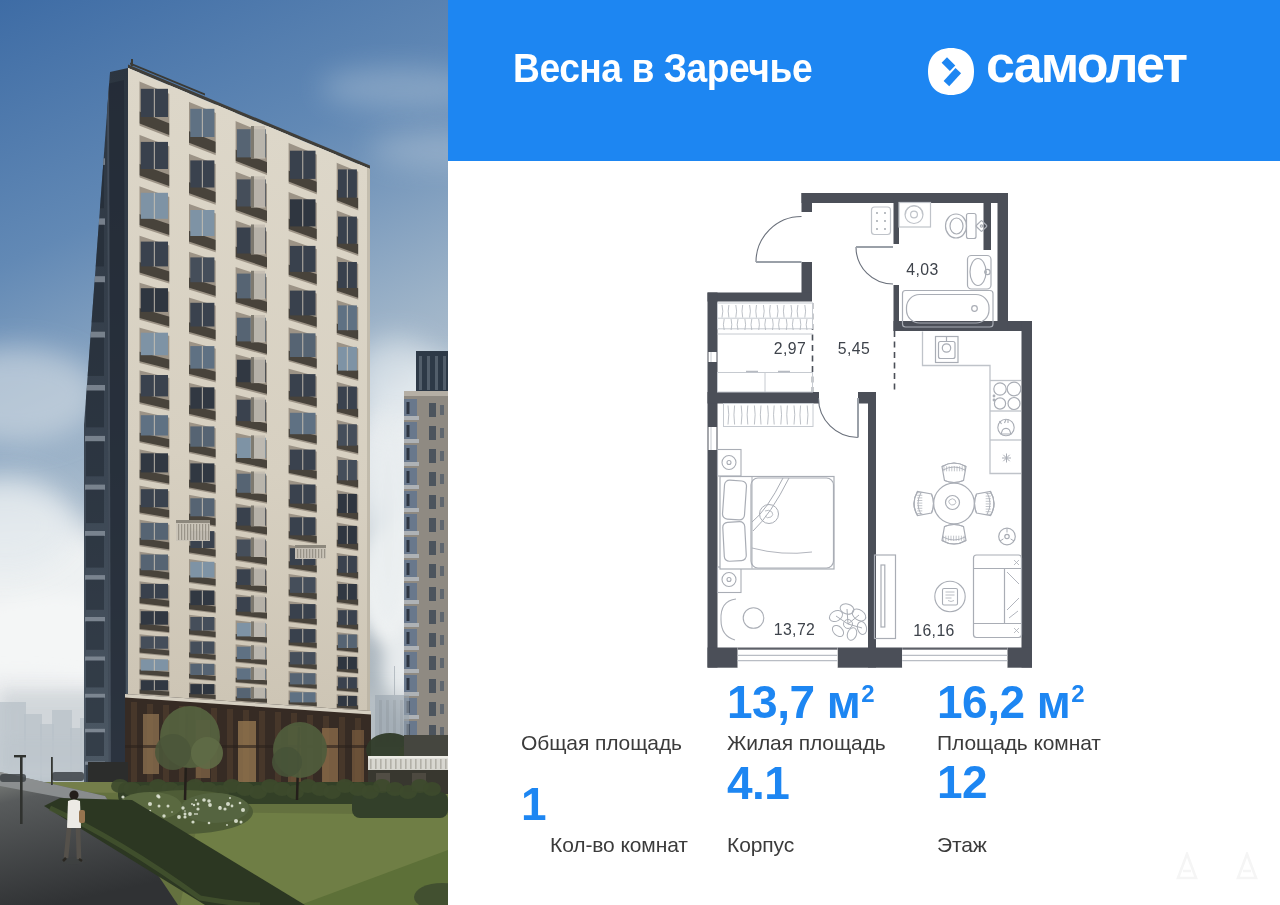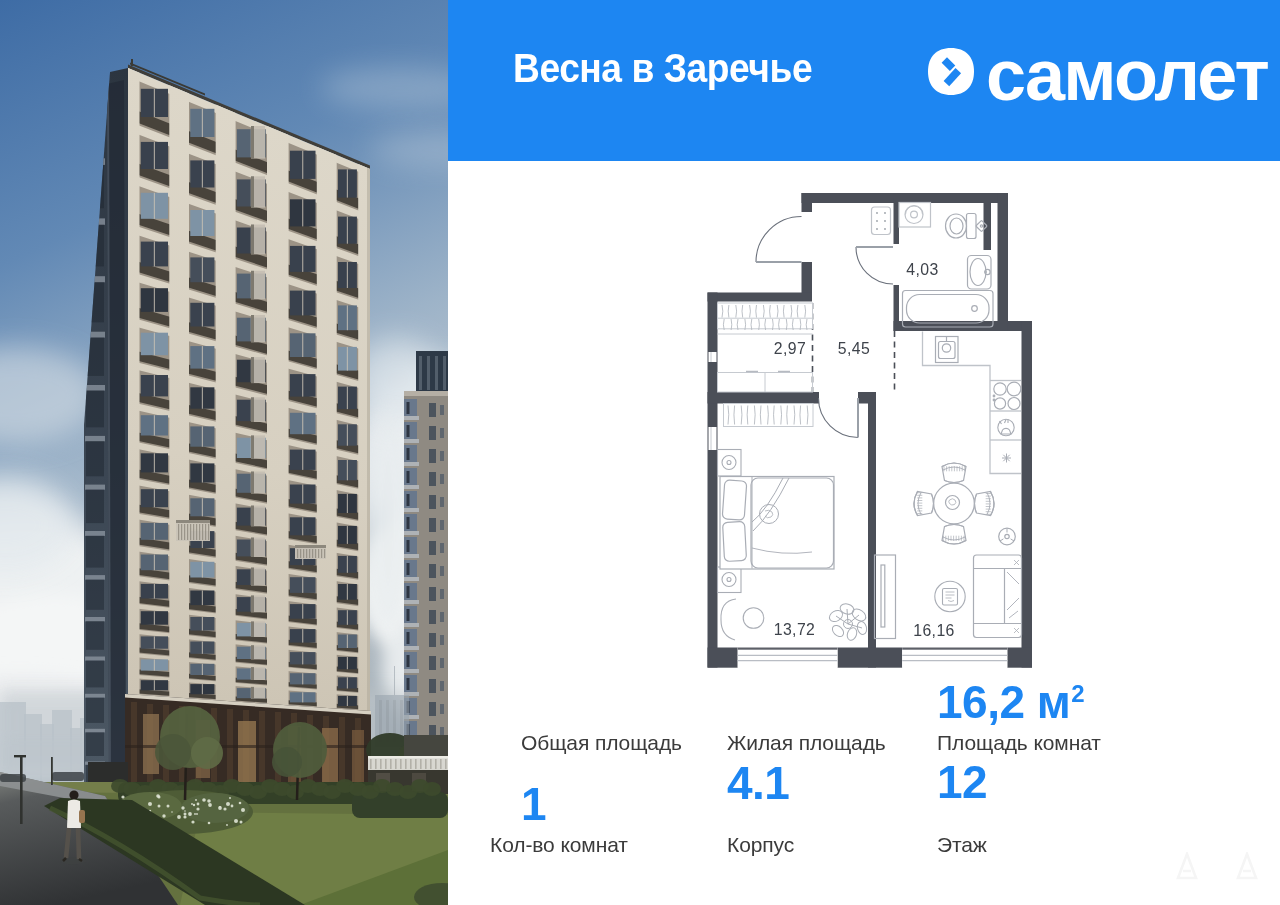--- a/index.html
+++ b/index.html
@@ -1,21 +1,21 @@
 <!DOCTYPE html>
 <html><head>
 <meta charset="utf-8">
 <style>
   html,body{margin:0;padding:0;width:1280px;height:905px;overflow:hidden;background:#fff;
     font-family:"Liberation Sans", sans-serif;}
   .abs{position:absolute;}
   #stage{position:relative;width:1112px;height:905px;}
   #hdr{left:448px;top:0;width:832px;height:161px;background:#1d86f2;}
   #title{left:513px;top:46px;color:#fff;font-size:40px;font-weight:bold;letter-spacing:-0.5px;transform:scaleX(0.93);transform-origin:left top;}
-  #logotxt{left:986px;top:34px;color:#fff;font-size:72px;font-weight:bold;letter-spacing:-1.8px;}
+  #logotxt{left:986px;top:34px;color:#fff;font-size:52px;font-weight:bold;letter-spacing:-1.8px;}
   .num{color:#1d86f2;font-weight:bold;font-size:46px;line-height:1;letter-spacing:-0.5px;}
   .num sup{font-size:24px;position:relative;top:3px;vertical-align:top;line-height:1;margin-left:1px;}
   .lab{color:#3b3b3b;font-size:21px;line-height:1;letter-spacing:-0.1px;}
 </style>
 </head>
 <body>
 <div id="stage">
 
   <svg id="photo" class="abs" style="left:0;top:0" width="448" height="905" viewBox="0 0 448 905">
 <defs>
@@ -1061,27 +1061,28 @@
 
 <text x="922.5" y="274.5" text-anchor="middle" font-size="15.8" fill="#3e434b" letter-spacing="0.4">4,03</text>
 
 <text x="794.5" y="635" text-anchor="middle" font-size="15.8" fill="#3e434b" letter-spacing="0.4">13,72</text>
 
 <text x="934" y="636" text-anchor="middle" font-size="15.8" fill="#3e434b" letter-spacing="0.4">16,16</text>
   </svg>
 
   <div class="abs lab" style="left:521px;top:731.5px">Общая площадь</div>
 
+  <div class="abs num" style="left:727px;top:679px">13,7 м<sup>2</sup></div>
   <div class="abs lab" style="left:727px;top:731.5px">Жилая площадь</div>
 
   <div class="abs num" style="left:937px;top:679px">16,2 м<sup>2</sup></div>
   <div class="abs lab" style="left:937px;top:731.5px">Площадь комнат</div>
 
   <div class="abs num" style="left:521px;top:781px">1</div>
-  <div class="abs lab" style="left:490px;top:833.5px">Кол-во комнат</div>
+  <div class="abs lab" style="left:550px;top:833.5px">Кол-во комнат</div>
 
   <div class="abs num" style="left:727px;top:760px">4.1</div>
   <div class="abs lab" style="left:727px;top:833.5px">Корпус</div>
 
   <div class="abs num" style="left:937px;top:759px">12</div>
   <div class="abs lab" style="left:937px;top:833.5px">Этаж</div>
 
   <svg class="abs" style="left:1175px;top:852px" width="90" height="30" viewBox="0 0 90 30">
     <path d="M 3 26 L 12 2 L 21 26 Z M 8 19 L 16 19" stroke="#f5f5f5" stroke-width="2.6" fill="none"></path>
     <path d="M 63 26 L 72 2 L 81 26 Z M 68 19 L 76 19" stroke="#f5f5f5" stroke-width="2.6" fill="none"></path>

